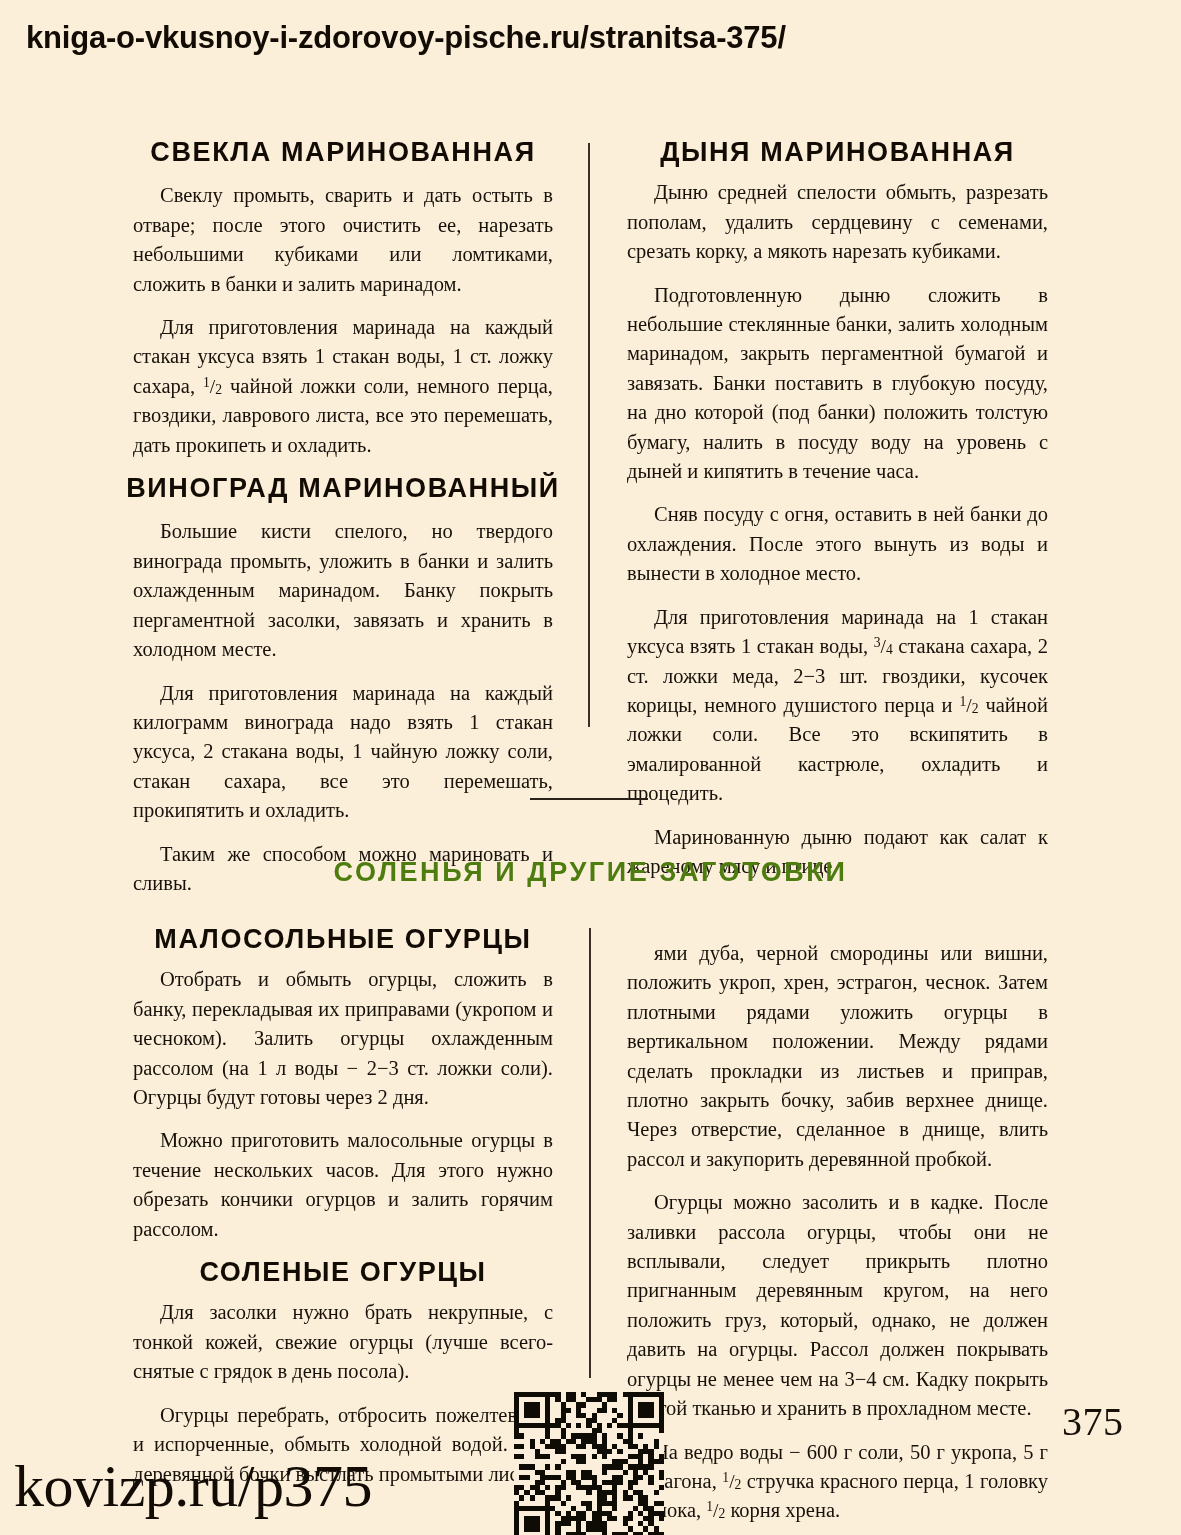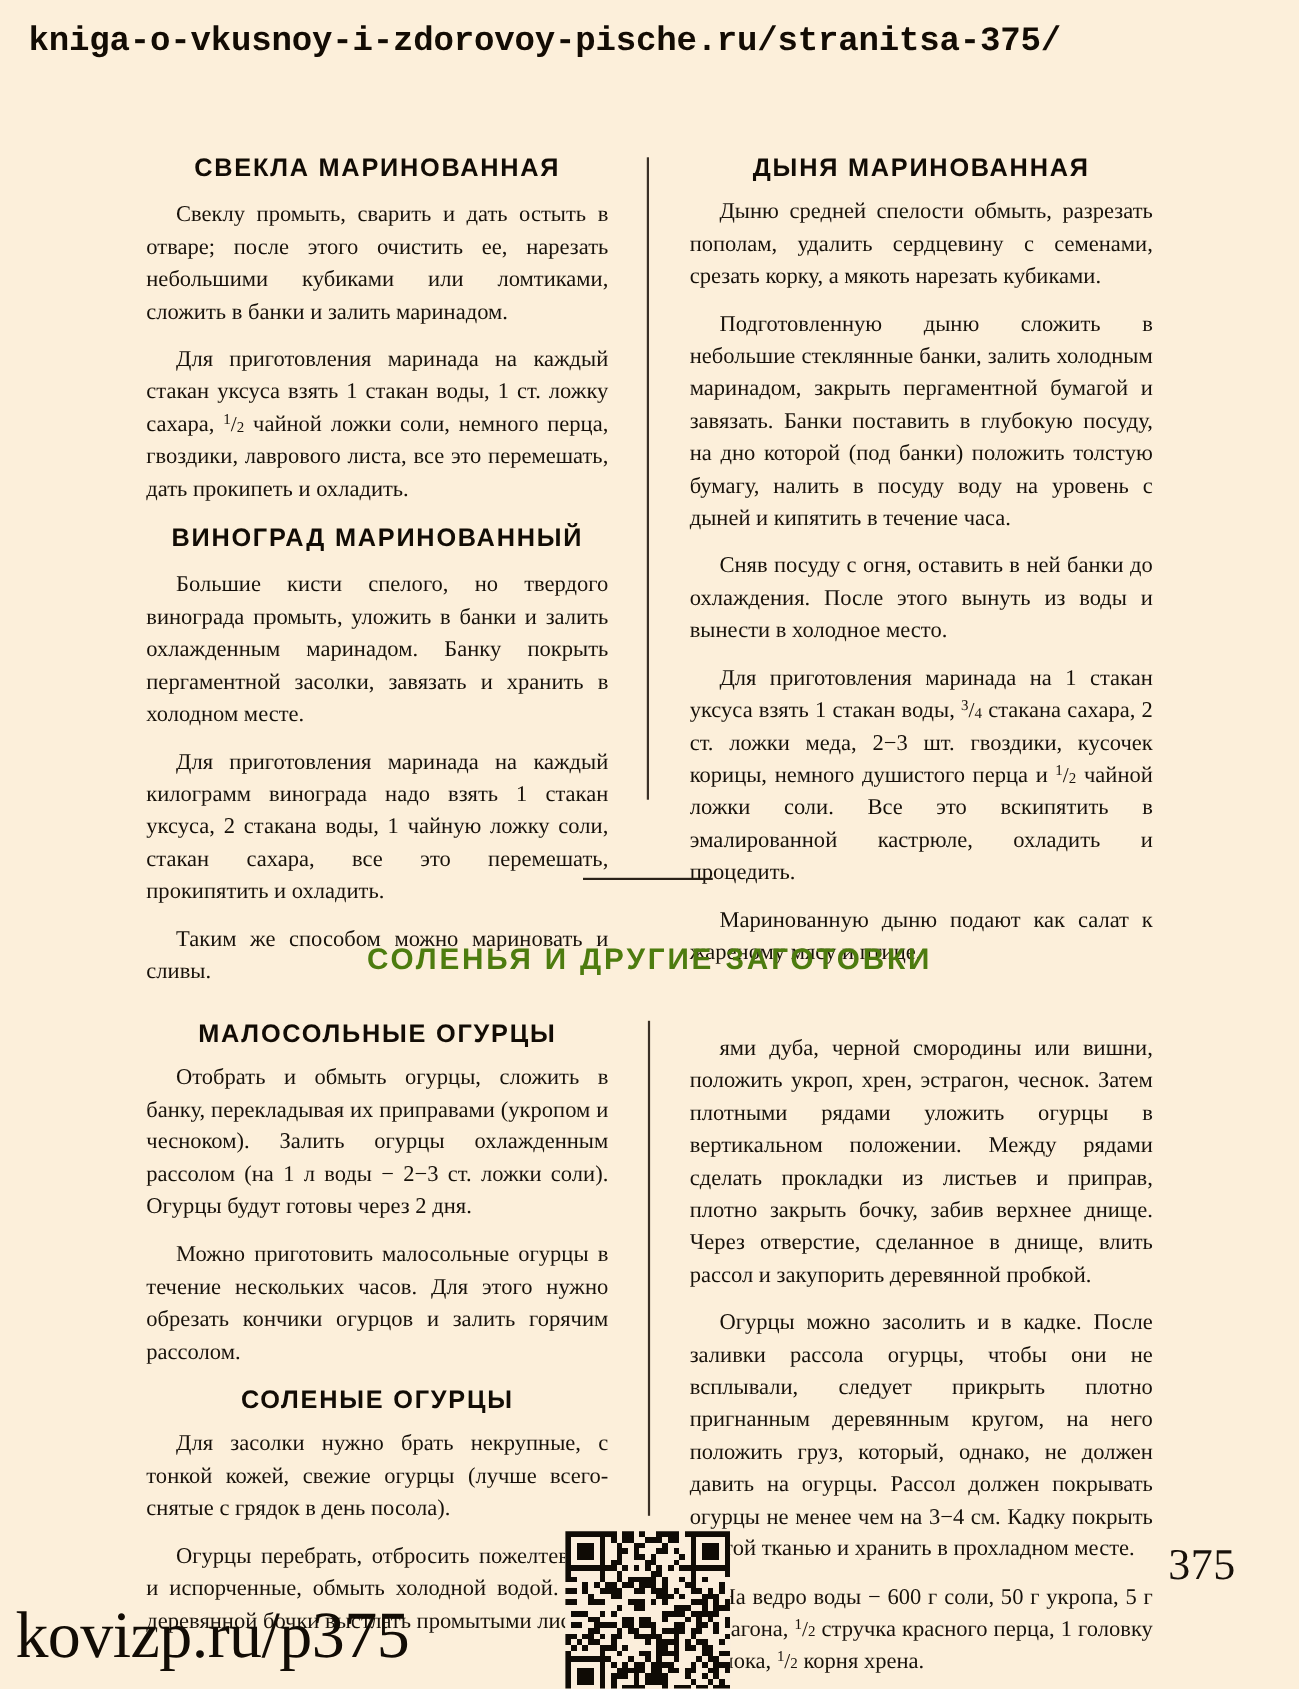--- a/index.html
+++ b/index.html
@@ -18,21 +18,21 @@
   .page {
     position: absolute;
     inset: 0;
   }
 
   
   .header-url {
     position: absolute;
     left: 26px;
     top: 20px;
-    font-family: Liberation Mono, monospace;
+    font-family: Liberation Sans, sans-serif;
     font-size: 31px;
     font-weight: 700;
     letter-spacing: -0.2px;
     color: #130c04;
     white-space: nowrap;
   }
 
   
   .col {
     position: absolute;
@@ -46,21 +46,21 @@
   .col p {
     margin: 14px;
     text-indent: 27px;
   }
   .col p + p { margin-top: 0px; }
   .col p.gap { margin-top: 9px; }
 
   h2.recipe-title {
     margin: 0 0 11px 0;
     text-align: center;
-    font-size: 23px;
+    font-size: 27px;
     font-weight: 700;
     letter-spacing: 1.6px;
     font-family: "Liberation Sans", "DejaVu Sans", sans-serif;
     color: #120c05;
     text-transform: uppercase;
   }
   h2.recipe-title.spaced { margin-top: 14px; }
 
   
   #top-left-col  { left: 119px; top: 138px; width: 448px; }

